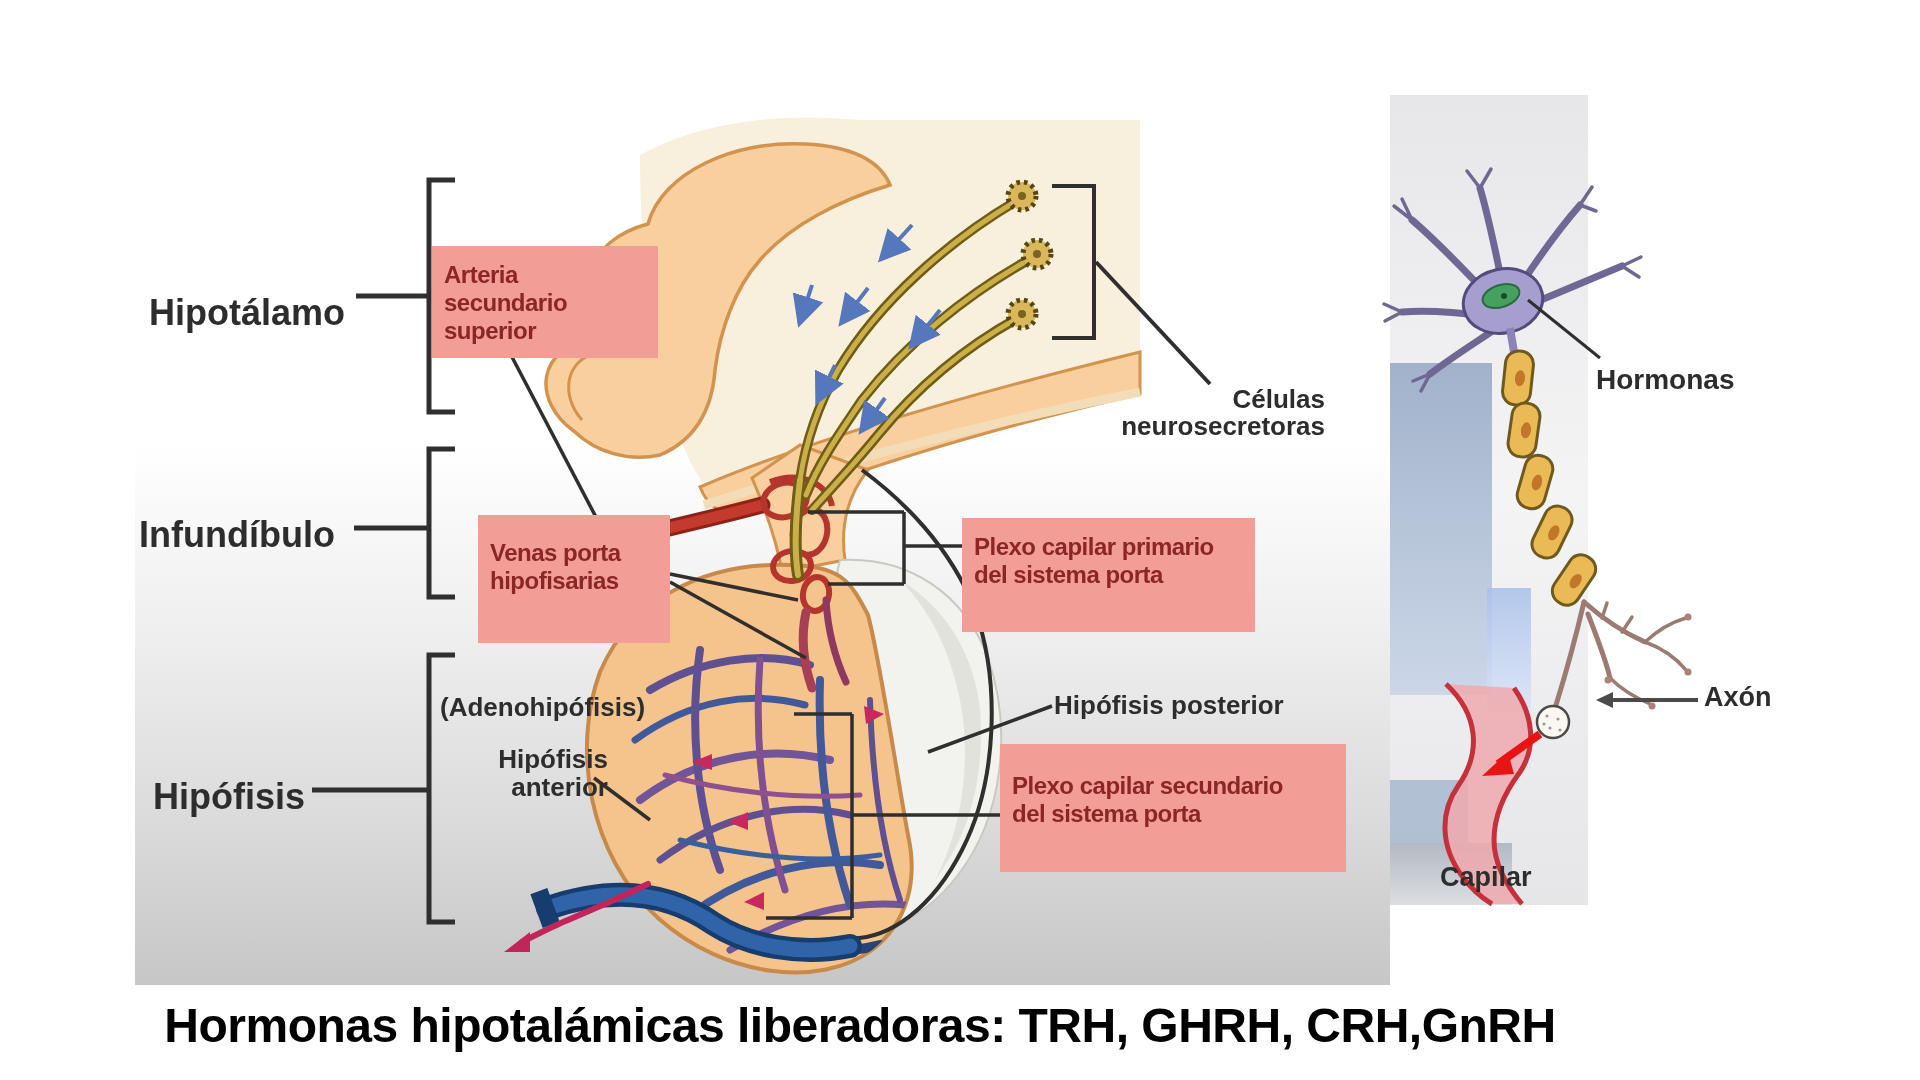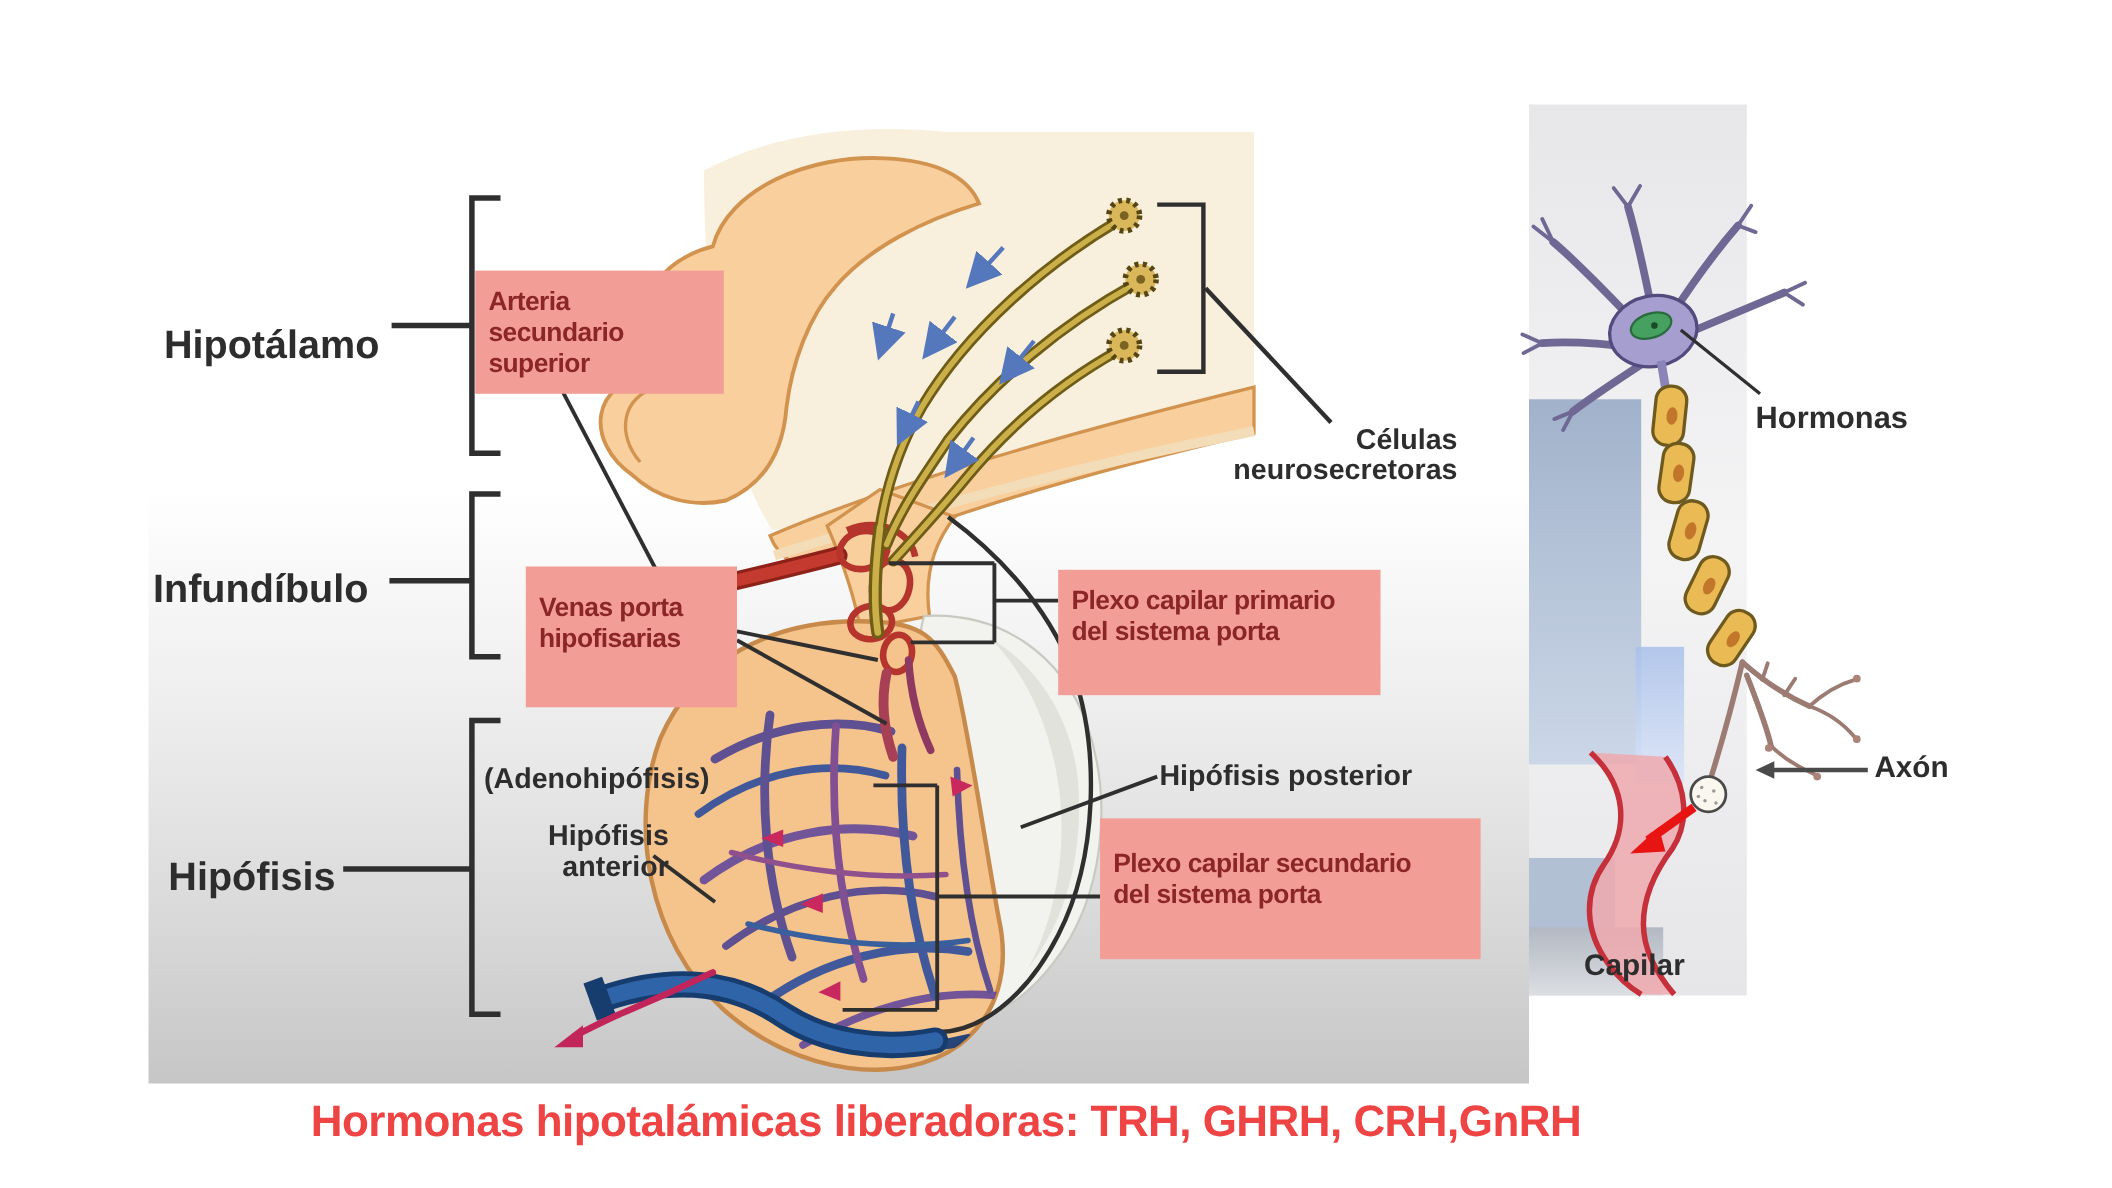--- a/index.html
+++ b/index.html
@@ -11,21 +11,21 @@
   
   svg.art{position:absolute;left:0;top:0;z-index:1;}
   .labels{position:absolute;left:0;top:0;width:1920px;height:1080px;z-index:2;pointer-events:none;}
   .lbl{position:absolute;font-weight:bold;color:#2d2d2d;white-space:nowrap;}
   .region{font-size:36px;text-align:right;}
   .ann{font-size:26px;}
   .callout{position:absolute;background:#f29e97;color:#8c2626;font-weight:bold;
     font-size:24px;line-height:28px;letter-spacing:-0.5px;padding:15px 12px;box-sizing:border-box;}
   .center{text-align:right;}
   .caption{position:absolute;left:100px;top:998px;width:1520px;text-align:center;
-    font-size:40px;font-weight:bold;color:#ef4444;letter-spacing:-0.5px;}
+    font-size:48px;font-weight:bold;color:#000000;letter-spacing:-0.5px;}
   .line{display:block;}
 </style>
 </head>
 <body>
 
 <div id="stage">
 
   <div class="diagram-bg"></div>
 
   <svg class="art" width="1920" height="1080" viewBox="0 0 1920 1080">

